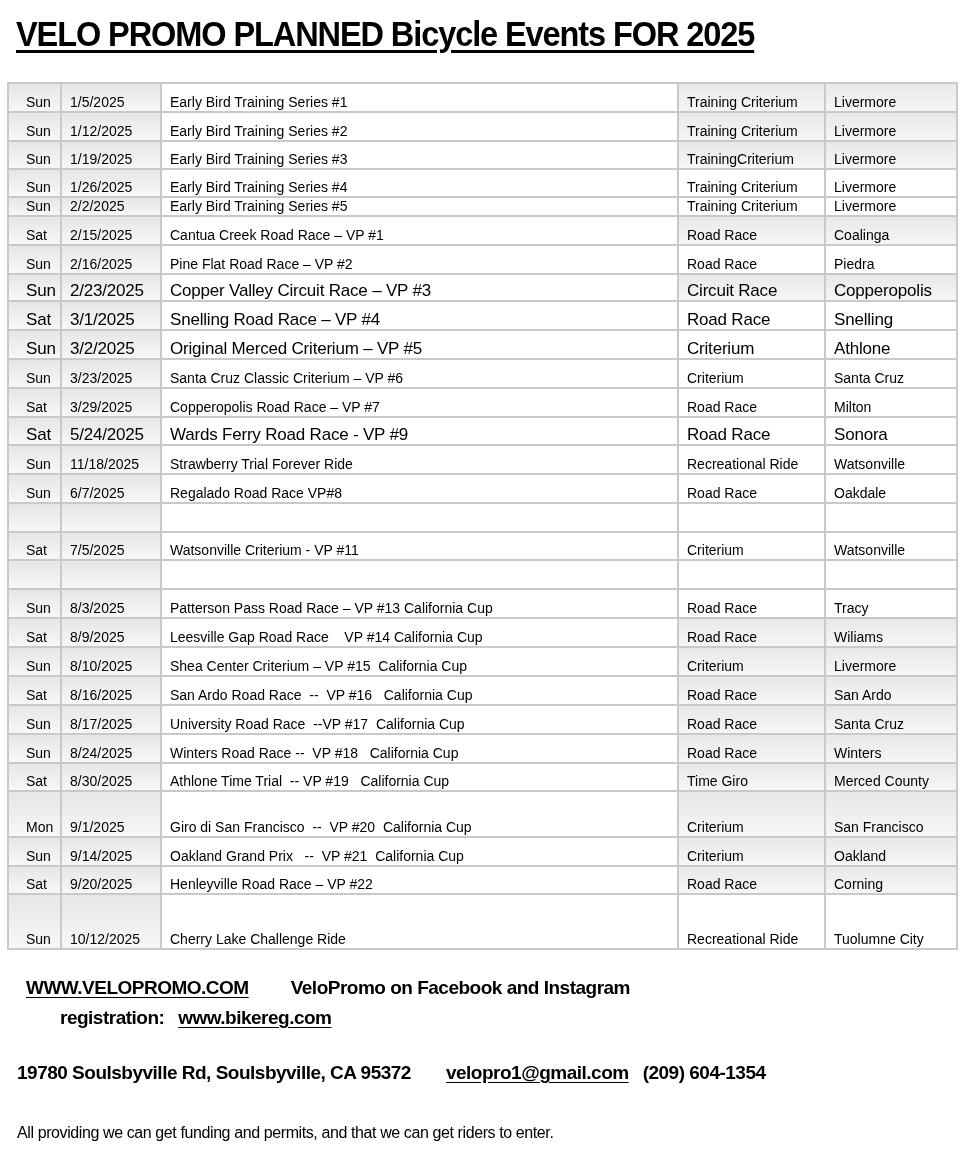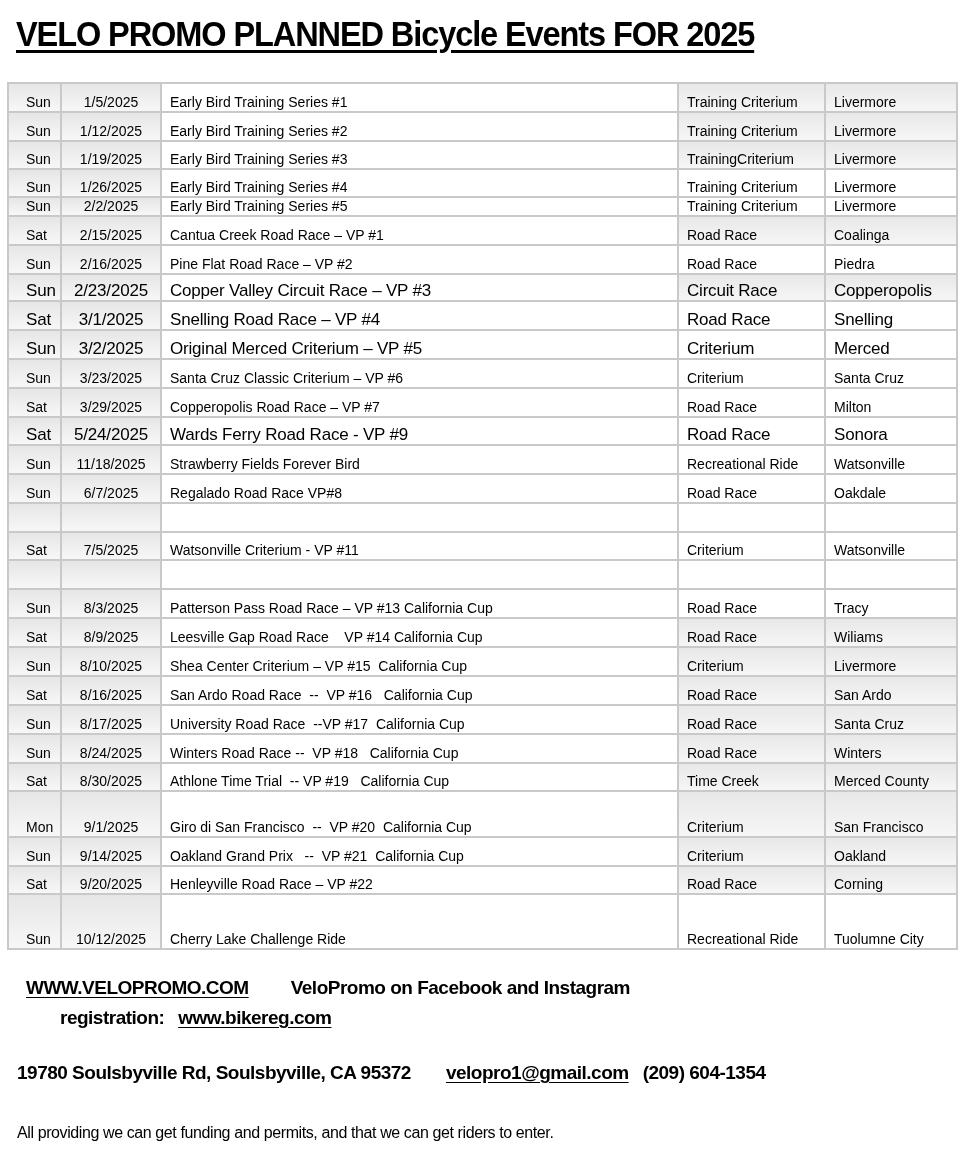--- a/index.html
+++ b/index.html
@@ -13,21 +13,21 @@
   table.events {
     position: absolute; left: 7px; top: 82px; width: 949px;
     border-collapse: collapse; table-layout: fixed;
     font-family: "Liberation Sans", sans-serif; font-size: 14px;
   }
   table.events td {
     border: 2px solid #c9c9c9; padding: 0 8px 1px 8px; vertical-align: bottom;
     white-space: nowrap; overflow: hidden; background: #ffffff; line-height: 16px;
   }
   table.events td.day { background: linear-gradient(#e6e6e6, #f7f7f7); padding-left: 17px; }
-  table.events td.date { text-align: center; background: linear-gradient(#e6e6e6, #f7f7f7); }
+  table.events td.date { text-align: left; background: linear-gradient(#e6e6e6, #f7f7f7); }
   table.events tr.shade td.type, table.events tr.shade td.loc { background: linear-gradient(#e8e8e8, #f6f6f6); }
   table.events tr.big td { font-size: 17px; letter-spacing: -0.2px; }
   .footer { position: absolute; left: 17px; font-family: "Liberation Sans", sans-serif; white-space: nowrap; }
   .f-bold { font-weight: bold; font-size: 19px; letter-spacing: -0.5px; }
   .u { text-decoration: underline; text-underline-offset: 3px; margin-left: 9px; }
   .gap { display: inline-block; width: 42px; }
   .gap2 { display: inline-block; width: 26px; }
   .gap3 { display: inline-block; width: 14px; }
   .note { font-size: 16px; letter-spacing: -0.4px; }
 </style>
@@ -106,21 +106,21 @@
         <td class="date">3/1/2025</td>
         <td class="event" style="white-space: pre;">Snelling Road Race – VP #4</td>
         <td class="type">Road Race</td>
         <td class="loc">Snelling</td>
       </tr>
       <tr class="big" style="height: 29px;">
         <td class="day">Sun</td>
         <td class="date">3/2/2025</td>
         <td class="event" style="white-space: pre;">Original Merced Criterium – VP #5</td>
         <td class="type">Criterium</td>
-        <td class="loc">Merced</td>
+        <td class="loc">Athlone</td>
       </tr>
       <tr style="height: 29px;">
         <td class="day">Sun</td>
         <td class="date">3/23/2025</td>
         <td class="event" style="white-space: pre;">Santa Cruz Classic Criterium – VP #6</td>
         <td class="type">Criterium</td>
         <td class="loc">Santa Cruz</td>
       </tr>
       <tr style="height: 29px;">
         <td class="day">Sat</td>
@@ -132,21 +132,21 @@
       <tr class="big" style="height: 28px;">
         <td class="day">Sat</td>
         <td class="date">5/24/2025</td>
         <td class="event" style="white-space: pre;">Wards Ferry Road Race - VP #9</td>
         <td class="type">Road Race</td>
         <td class="loc">Sonora</td>
       </tr>
       <tr style="height: 29px;">
         <td class="day">Sun</td>
         <td class="date">11/18/2025</td>
-        <td class="event" style="white-space: pre;">Strawberry Fields Forever Bird</td>
+        <td class="event" style="white-space: pre;">Strawberry Trial Forever Ride</td>
         <td class="type">Recreational Ride</td>
         <td class="loc">Watsonville</td>
       </tr>
       <tr style="height: 29px;">
         <td class="day">Sun</td>
         <td class="date">6/7/2025</td>
         <td class="event" style="white-space: pre;">Regalado Road Race VP#8</td>
         <td class="type">Road Race</td>
         <td class="loc">Oakdale</td>
       </tr>
@@ -210,21 +210,21 @@
         <td class="day">Sun</td>
         <td class="date">8/24/2025</td>
         <td class="event" style="white-space: pre;">Winters Road Race --  VP #18   California Cup</td>
         <td class="type">Road Race</td>
         <td class="loc">Winters</td>
       </tr>
       <tr class="shade" style="height: 28px;">
         <td class="day">Sat</td>
         <td class="date">8/30/2025</td>
         <td class="event" style="white-space: pre;">Athlone Time Trial  -- VP #19   California Cup</td>
-        <td class="type">Time Creek</td>
+        <td class="type">Time Giro</td>
         <td class="loc">Merced County</td>
       </tr>
       <tr class="shade" style="height: 46px;">
         <td class="day">Mon</td>
         <td class="date">9/1/2025</td>
         <td class="event" style="white-space: pre;">Giro di San Francisco  --  VP #20  California Cup</td>
         <td class="type">Criterium</td>
         <td class="loc">San Francisco</td>
       </tr>
       <tr class="shade" style="height: 29px;">

